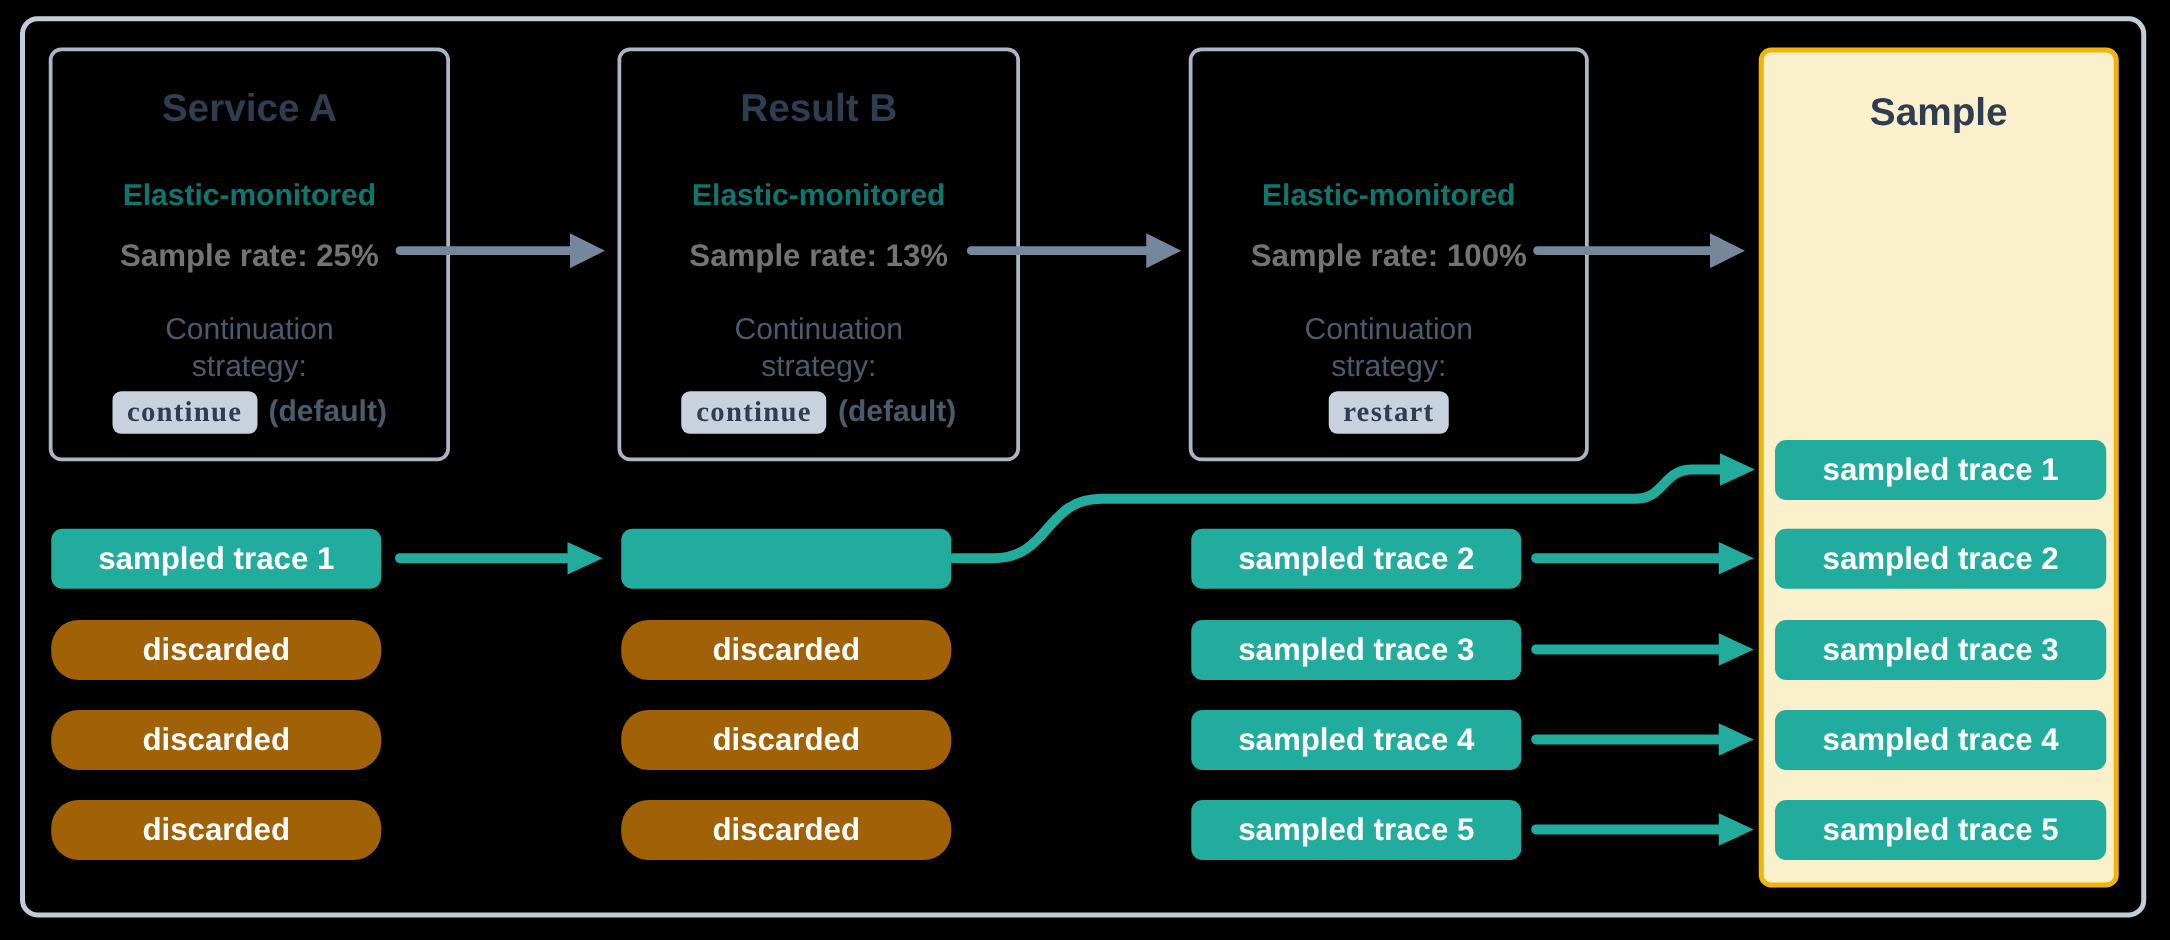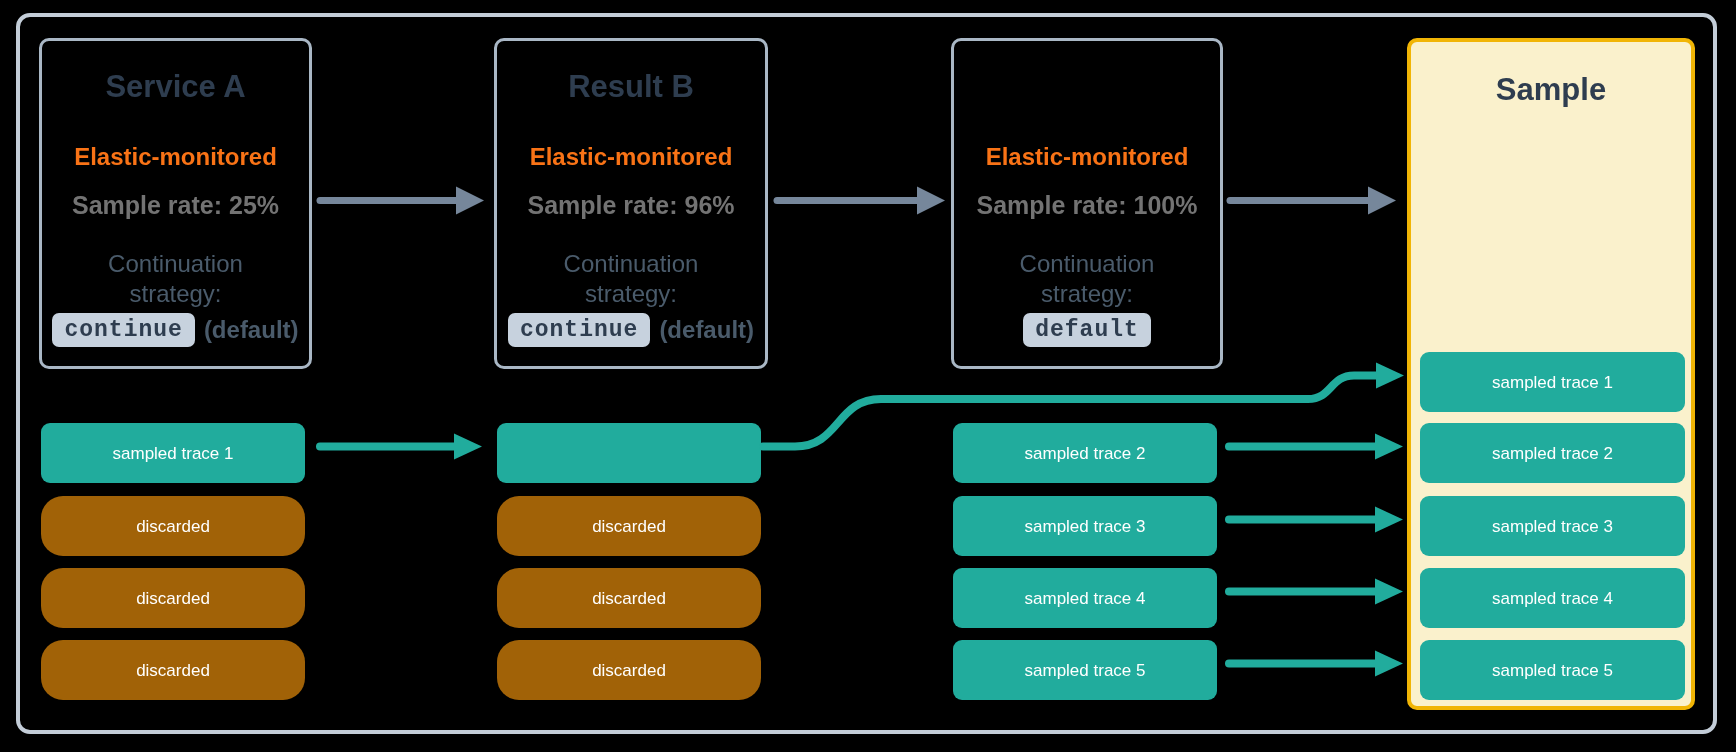--- a/index.html
+++ b/index.html
@@ -1,42 +1,42 @@
 <!DOCTYPE html>
 <html><head>
 <meta charset="utf-8">
 <style>
   html,body{margin:0;padding:0;background:#000;}
   body{position:relative;width:1736px;height:752px;overflow:hidden;
        font-family:"Liberation Sans",sans-serif;}
   .container{position:absolute;left:16px;top:13px;width:1693px;height:713px;
        border:4px solid #C3CDD8;border-radius:14px;background:transparent;}
   .service-box{position:absolute;top:38px;height:325px;
-       border:3px solid #A9B7C5;border-radius:10px;background:transparent;}
+       border:3px solid #A9B7C5;border-radius:10px;background:transparent;padding-left:48px;}
   .svc-title{position:absolute;top:28px;left:0;right:0;text-align:center;
        font-size:31px;font-weight:700;color:#2E3D4F;}
   .svc-mon{position:absolute;top:102px;left:0;right:0;text-align:center;
-       font-size:24px;font-weight:700;color:#f97316;}
+       font-size:24px;font-weight:700;color:#0f766e;}
   .svc-rate{position:absolute;top:150px;left:0;right:0;text-align:center;
        font-size:25px;font-weight:700;color:#737373;}
   .svc-strategy{position:absolute;top:208px;left:0;right:0;margin:0 auto;width:170px;
        text-align:center;font-size:24px;font-weight:400;color:#4A5B6B;line-height:30px;}
   .svc-badge-row{position:absolute;top:272px;left:0;right:0;display:flex;
        justify-content:center;align-items:center;gap:9px;}
   .badge{display:inline-block;background:#C7D2DE;color:#2E3D4F;border-radius:7px;
-       font-family:Liberation Mono, monospace;
+       font-family:Liberation Serif, serif;
        font-size:23px;font-weight:600;letter-spacing:1px;padding:4px 12px;text-align:center;}
   .badge-suffix{font-size:24px;font-weight:700;color:#4A5B6B;}
   .result-panel{position:absolute;left:1407px;top:38px;width:288px;height:672px;
        background:#FAF1CC;border:4px solid #F1B505;border-radius:10px;box-sizing:border-box;}
   .result-title{position:absolute;top:30px;left:0;right:0;text-align:center;
        font-size:31px;font-weight:700;color:#2E3D4F;}
-  .trace{position:absolute;height:60px;border-radius:9px;display:flex;
+  .trace{position:absolute;height:48px;border-radius:9px;display:flex;
        align-items:center;justify-content:center;color:#fff;
-       font-size:17px;font-weight:400;line-height:1;}
+       font-size:25px;font-weight:700;line-height:1;}
   .teal{background:#21AC9D;}
   .red{background:#a16207;border-radius:22px;}
   .overlay{position:absolute;left:0;top:0;pointer-events:none;}
 </style>
 </head>
 <body>
 
 <div class="container"></div>
 
 <div class="service-box" style="left:39px;width:267px;">
@@ -46,34 +46,34 @@
   <div class="svc-strategy">Continuation strategy:</div>
   <div class="svc-badge-row">
     <span class="badge">continue</span>
     <span class="badge-suffix">(default)</span>
   </div>
 </div>
 
 <div class="service-box" style="left:494px;width:268px;">
   <div class="svc-title">Result B</div>
   <div class="svc-mon">Elastic-monitored</div>
-  <div class="svc-rate">Sample rate: 96%</div>
+  <div class="svc-rate">Sample rate: 13%</div>
   <div class="svc-strategy">Continuation strategy:</div>
   <div class="svc-badge-row">
     <span class="badge">continue</span>
     <span class="badge-suffix">(default)</span>
   </div>
 </div>
 
 <div class="service-box" style="left:951px;width:266px;">
   <div class="svc-mon">Elastic-monitored</div>
   <div class="svc-rate">Sample rate: 100%</div>
   <div class="svc-strategy">Continuation strategy:</div>
   <div class="svc-badge-row">
-    <span class="badge">default</span>
+    <span class="badge">restart</span>
   </div>
 </div>
 
 <div class="result-panel">
   <div class="result-title">Sample</div>
 </div>
 
 <div class="trace teal" style="left:41px;top:423px;width:264px;">sampled trace 1</div>
 <div class="trace red" style="left:41px;top:496px;width:264px;">discarded</div>
 <div class="trace red" style="left:41px;top:568px;width:264px;">discarded</div>

